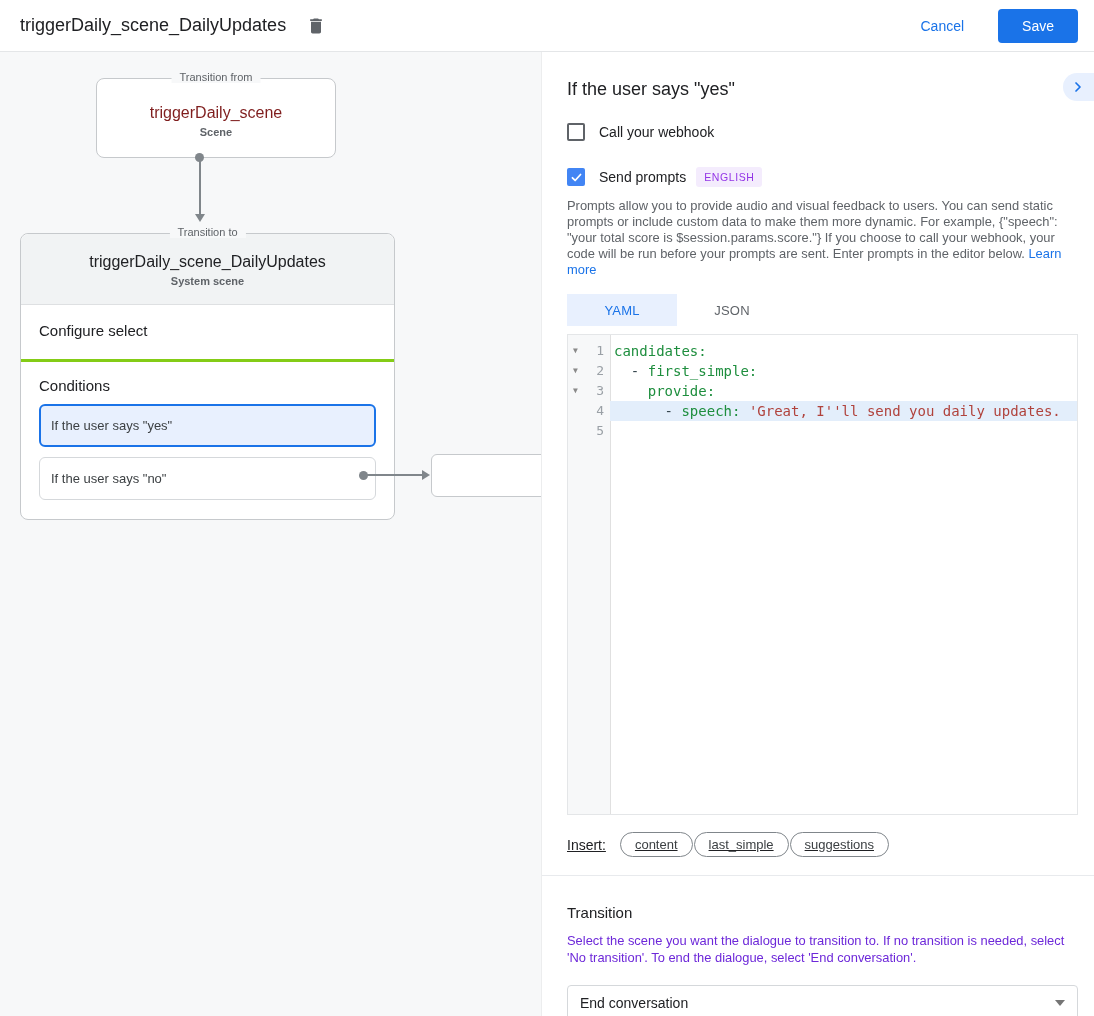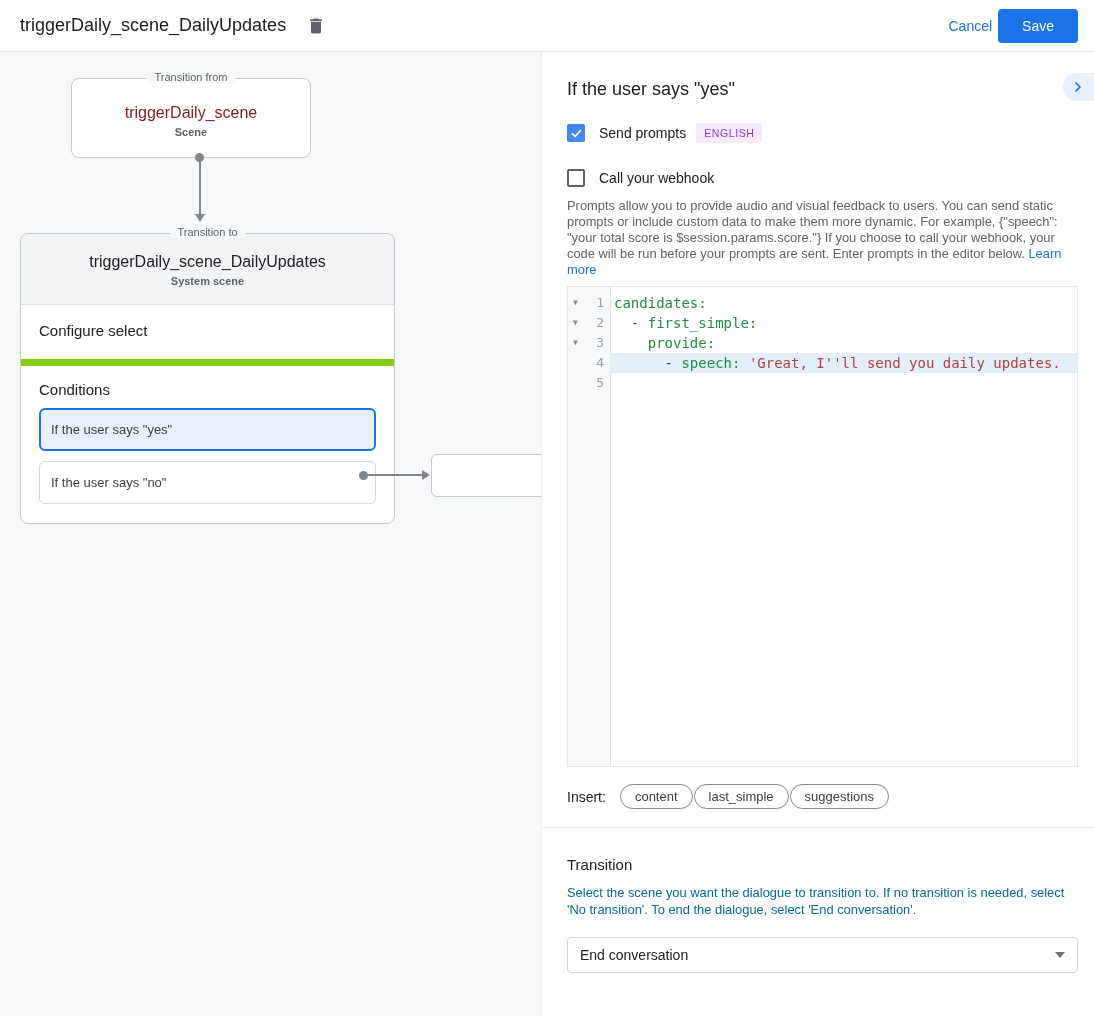--- a/index.html
+++ b/index.html
@@ -10,56 +10,56 @@
     background:#fff; color:#202124;
   }
   
   .topbar {
     height:52px; display:flex; align-items:center; justify-content:space-between;
     padding:0 16px 0 20px; border-bottom:1px solid #E4E6E8; background:#fff;
   }
   .topbar-left { display:flex; align-items:center; gap:20px; }
   .page-title { font-size:18px; color:#202124; }
   .trash-btn { border:none; background:none; padding:0; cursor:pointer; display:flex; }
-  .btns { display:flex; align-items:center; }
+  .btns { display:flex; align-items:center; gap:28px; }
   .btn-text { border:none; background:none; color:#1A73E8; font-size:14px; font-weight:500; cursor:pointer; font-family:inherit; }
   .btn-primary {
     border:none; background:#1A73E8; color:#fff; font-size:14px; font-weight:500;
     border-radius:4px; padding:9px 24px; cursor:pointer; font-family:inherit;
   }
   
   .content { display:flex; height:964px; }
   .canvas { width:541px; flex-shrink:0; background:#F7F8F9; position:relative; overflow:hidden; }
   .panel { flex:1; background:#fff; border-left:1px solid #ECEDEE; position:relative; padding:0 16px 0 25px; overflow:hidden; }
   
   .node-label {
     position:absolute; top:-8px; left:50%; transform:translateX(-50%);
     background:#F7F8F9; padding:0 8px; font-size:11px; color:#5F6368; white-space:nowrap;
   }
   .from-node {
-    position:absolute; left:71px; top:26px; width:240px; height:80px;
+    position:absolute; left:96px; top:26px; width:240px; height:80px;
     background:#fff; border:1px solid #C6C9CC; border-radius:8px; text-align:center;
   }
   .from-node .node-title { margin-top:25px; font-size:16px; color:#7f1d1d; }
   .node-sub { margin-top:4px; font-size:11px; color:#5F6368;font-weight:bold; }
   .dot { position:absolute; width:9px; height:9px; border-radius:50%; background:#80868B; }
   .vline { position:absolute; left:199px; top:106px; width:2px; height:56px; background:#80868B; }
   .arrow-down { position:absolute; left:195px; top:162px; width:0; height:0;
     border-left:5px solid transparent; border-right:5px solid transparent; border-top:8px solid #80868B; }
   .card {
     position:absolute; left:20px; top:181px; width:375px;
     background:#fff; border:1px solid #C6C9CC; border-radius:8px;
   }
   .card-header {
     background:#F1F3F4; border-bottom:1px solid #DEE0E2; border-radius:8px 8px 0 0;
     height:71px; text-align:center; padding-top:19px; cursor:pointer;
   }
   .card-header .node-title { font-size:16px; color:#202124; }
   .card-section { padding:17px 18px 20px; }
-  .card-section.conditions { border-top:7px solid #84cc16; padding:15px 18px 19px; }
+  .card-section.conditions { border-top:3px solid #84cc16; padding:15px 18px 19px; }
   .section-title { font-size:15px; color:#202124; }
   .intent-box {
     margin-top:11px; border:1px solid #D5D8DB; border-radius:6px; background:#fff;
     padding:13px 12px; font-size:13px; color:#3C4043; cursor:pointer;
   }
   .condition {
     margin-top:10px; border:1px solid #D5D8DB; border-radius:6px; background:#fff;
     padding:13px 11px; font-size:13px; color:#3C4043; cursor:pointer;
   }
   .condition.selected { background:#E8F0FE; border:2px solid #1A73E8; padding:12px 10px; }
@@ -104,29 +104,29 @@
     background:#F7F8F9; border-right:1px solid #E0E0E0;
   }
   #editor-lines { position:relative; padding-top:6px; }
   .code-line { display:flex; height:20px; }
   .gutter { width:42px; flex-shrink:0; display:flex; align-items:center; padding-right:6px; position:relative; }
   .fold { width:15px; font-size:8px; color:#8a8a8a; text-align:center; }
   .lnum { flex:1; text-align:right; color:#9AA0A6; font-size:13px; }
   .code-cell { flex:1; white-space:pre; padding-left:4px; overflow:hidden; }
   .code-line.hl .code-cell { background:#E3EEFB; }
   .tk { color:#1E8E3E; } .tp { color:#37474F; } .ts { color:#B0423C; }
-  .insert-row { margin-top:17px; display:flex; align-items:center; gap:12px; }
+  .insert-row { margin-top:17px; display:flex; align-items:center; gap:12px;text-decoration:underline; }
   .insert-label { font-size:14px; color:#202124; margin-right:2px; }
   .pill {
     border:1px solid #80868B; border-radius:13px; padding:4px 14px; font-size:13px;
     color:#3C4043; background:#fff; cursor:pointer; font-family:inherit;
   }
   .divider { border-top:1px solid #E8EAED; margin:18px -16px 0 -25px; }
   .transition-title { margin-top:28px; font-size:15px; color:#202124; }
-  .transition-desc { margin-top:12px; font-size:12.9px; line-height:1.3; color:#0369a1; }
+  .transition-desc { margin-top:12px; font-size:12.9px; line-height:1.3; color:#6d28d9; }
   .select {
     margin-top:18px; height:36px; border:1px solid #D5D8DB; border-radius:4px;
     display:flex; align-items:center; justify-content:space-between; padding:0 12px;
     font-size:14px; color:#202124; cursor:pointer; background:#fff;
   }
   .caret { width:0; height:0; border-left:5px solid transparent; border-right:5px solid transparent; border-top:6px solid #757575; }
 </style>
 </head>
 <body>
 
@@ -188,38 +188,42 @@
     <div class="panel-title">If the user says "yes"</div>
     <button class="collapse-btn">
       <span style="display:flex;">
         <svg width="16" height="16" viewBox="0 0 24 24" fill="none" stroke="#1A73E8" stroke-width="2.6" stroke-linecap="round" stroke-linejoin="round">
             <path d="M9 6l6 6-6 6"></path>
           </svg>
       </span>
     </button>
 
     <div class="check-row">
+      <span class="checkbox"></span>
+      <span class="check-label">Call your webhook</span>
+    </div>
+
+    <div class="check-row">
       <span class="checkbox checked">
         <span style="display:flex;">
           <svg width="13" height="13" viewBox="0 0 24 24" fill="none" stroke="#fff" stroke-width="3.2" stroke-linecap="round" stroke-linejoin="round">
               <path d="M4.5 12.5l5 5 10-11"></path>
             </svg>
         </span>
       </span>
       <span class="check-label">Send prompts</span>
       <span class="badge">ENGLISH</span>
     </div>
 
-    <div class="check-row">
-      <span class="checkbox"></span>
-      <span class="check-label">Call your webhook</span>
-    </div>
-
     <div class="desc"><span>Prompts allow you to provide audio and visual feedback to users. You can send static prompts or include custom data to make them more dynamic. For example, {"speech": "your total score is $session.params.score."} If you choose to call your webhook, your code will be run before your prompts are sent. Enter prompts in the editor below. </span><a>Learn more</a></div>
 
+    <div class="tabs" id="tabs">
+        <div class="tab active">YAML</div>
+        <div class="tab">JSON</div>
+      </div>
 
     <div class="editor">
       <div id="editor-lines">
           <div class="code-line">
             <div class="gutter">
               <span class="fold">▼</span>
               <span class="lnum">1</span>
             </div>
             <div class="code-cell"><span class="tk">candidates:</span></div>
           </div>

